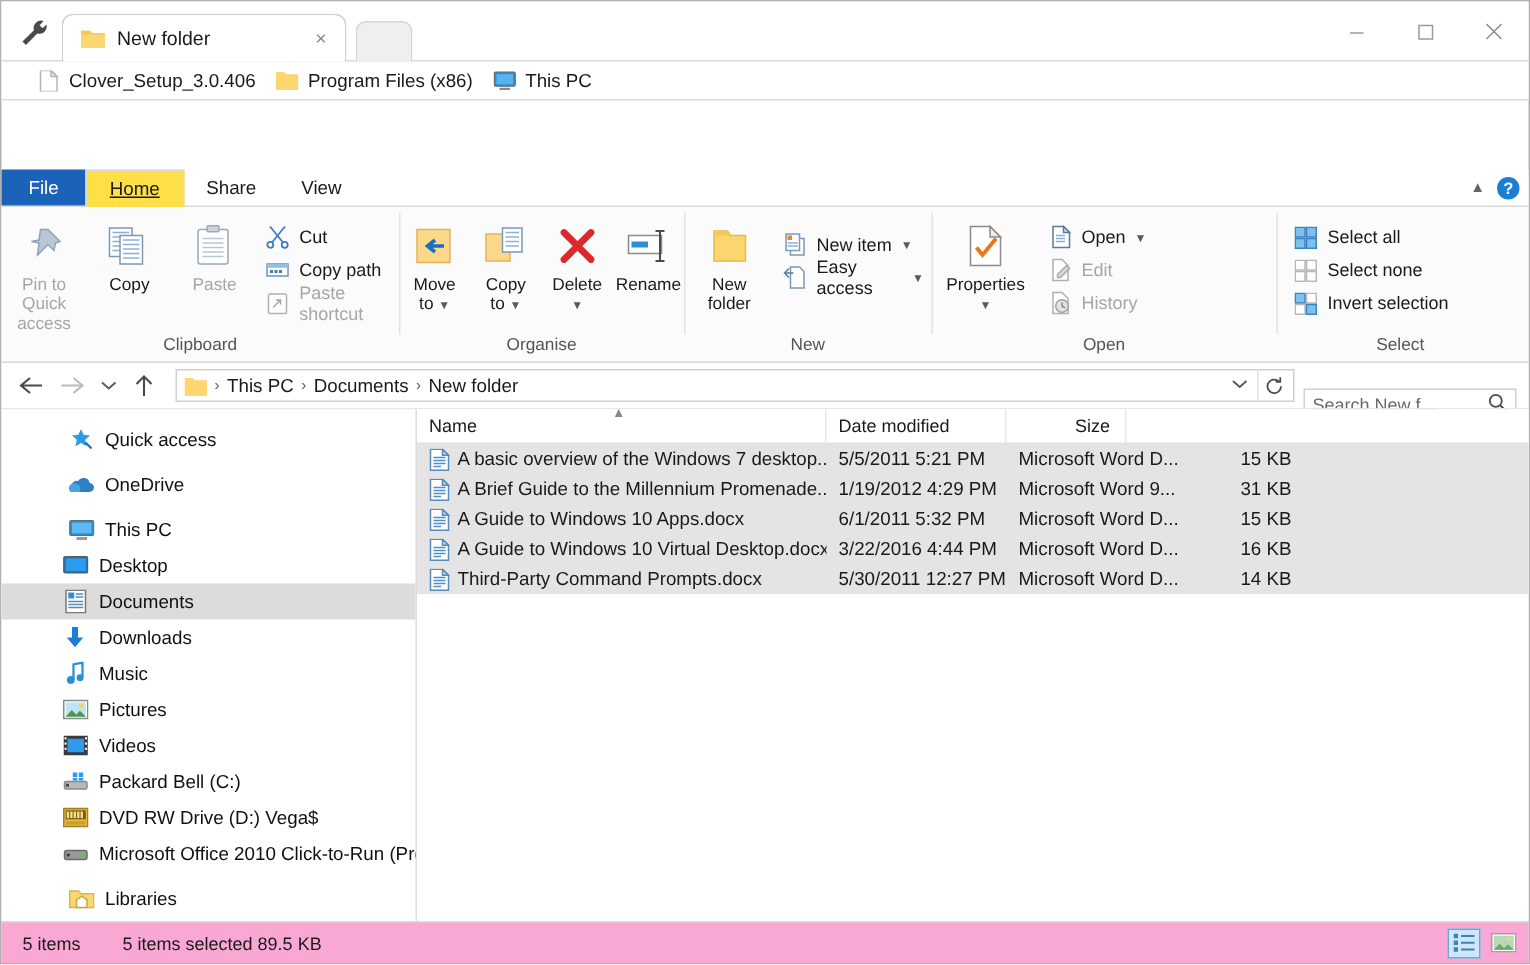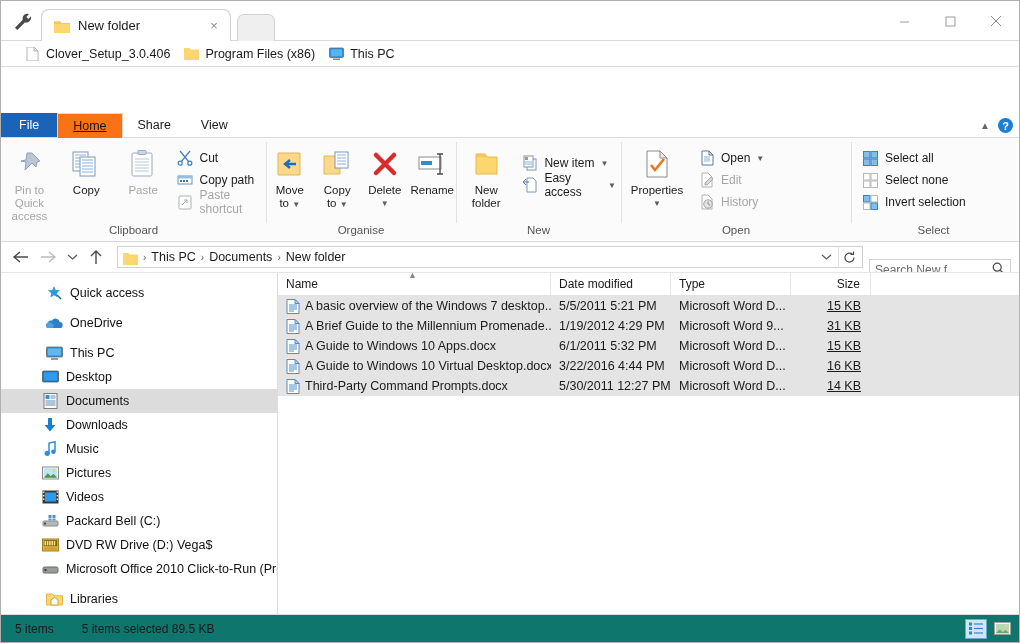--- a/index.html
+++ b/index.html
@@ -78,21 +78,21 @@
     display: flex; align-items: stretch;
     position: relative;
     border-bottom: 1px solid #dadada;
     margin-top: 46px;
   }
   .rtab {
     padding: 0 15px; font-size: 12.5px; color: #1a1a1a;
     display: flex; align-items: center;
   }
   .rtab.file { background: #1a63b8; color: #ffffff; padding: 0 18px; }
-  .rtab.active { background: #f97316; border-left: 1px solid #dadada; border-right: 1px solid #dadada; border-top: 1px solid #dadada; margin-bottom: -1px; text-decoration: underline; }
+  .rtab.active { background: #fde047; border-left: 1px solid #dadada; border-right: 1px solid #dadada; border-top: 1px solid #dadada; margin-bottom: -1px; text-decoration: underline; }
   .ribbon-right { position: absolute; right: 6px; top: 0; height: 25px; display: flex; align-items: center; gap: 8px; }
   .chev-collapse { color: #666; font-size: 10px; }
   .helpbtn { width: 15px; height: 15px; border-radius: 50%; background: #1a7fd4; color: #fff; font-size: 11px; font-weight: bold; display: flex; align-items: center; justify-content: center; }
 
   
   .ribbon {
     flex: 0 0 104px; height: 104px;
     background: #fbfbfb;
     border-bottom: 1px solid #d7d7d7;
     display: flex; position: relative;
@@ -187,28 +187,28 @@
     position: relative;
   }
   .colhdr .ch.size { justify-content: flex-end; padding-right: 10px; padding-left: 0; }
   .sortarrow { position: absolute; left: 130px; top: -3px; font-size: 9px; color: #8a8a8a; }
 
   .rows { flex: 1; overflow: hidden; }
   .frow { height: 20px; display: flex; align-items: center; font-size: 12.5px; color: #1a1a1a; }
   .frow.sel { background: #e4e4e4; }
   .cell { padding-left: 8px; white-space: nowrap; overflow: hidden; text-overflow: ellipsis; display: flex; align-items: center; }
   .cell.name { gap: 5px; }
-  .cell.size { justify-content: flex-end; padding-right: 10px; padding-left: 0; text-decoration: underline; }
+  .cell.size { justify-content: flex-end; padding-right: 10px; padding-left: 0; }
   .docicon { width: 14px; height: 15px; flex: 0 0 14px; }
 
   
   .statusbar {
     flex: 0 0 28px; height: 28px;
     border-top: 1px solid #dcdcdc;
-    background: #0f766e;
+    background: #f9a8d4;
     display: flex; align-items: center;
     padding: 0 6px 0 14px;
     font-size: 12px; color: #1a1a1a;
   }
   .statusbar .s1 { margin-right: 28px; }
   .statusbar .grow { flex: 1; }
   .viewtoggles { display: flex; gap: 4px; align-items: center; }
   .vbtn { width: 22px; height: 20px; display: flex; align-items: center; justify-content: center; }
   .vbtn.on { background: #cfe6f7; border: 1px solid #66a9d8; }
 </style>
@@ -824,23 +824,20 @@
     <div class="filepane">
 
       <div class="colhdr">
         <div class="ch" style="width:273px">
           <span class="sortarrow">▲</span>
           <span>Name</span>
         </div>
         <div class="ch" style="width:120px">
           <span>Date modified</span>
         </div>
-        <div class="ch" style="width:120px">
-          <span>Type</span>
-        </div>
         <div class="ch size" style="width:80px">
           <span>Size</span>
         </div>
       </div>
 
       <div class="rows">
 
         <div class="frow sel">
           <div class="cell name" style="width:273px">
             <span class="docicon">

